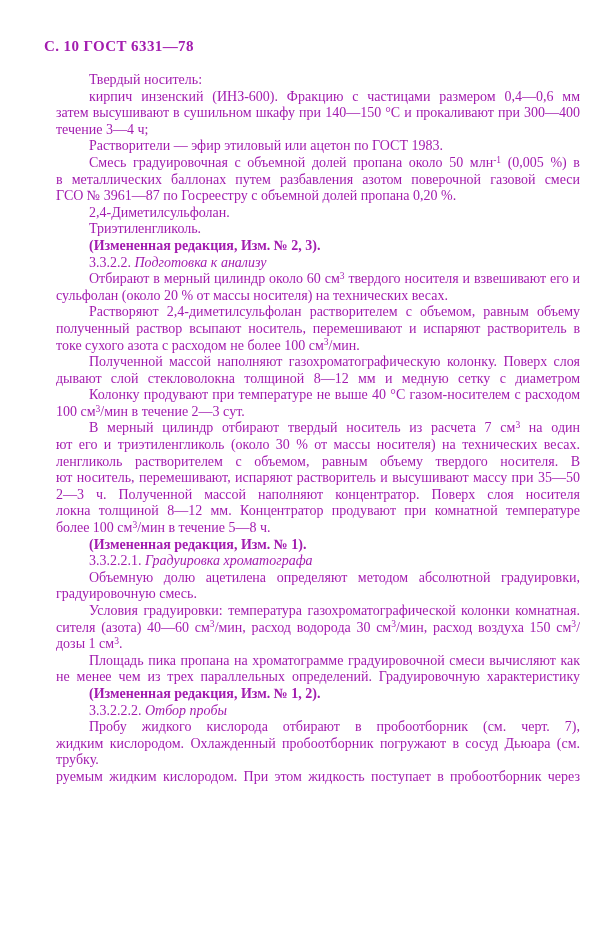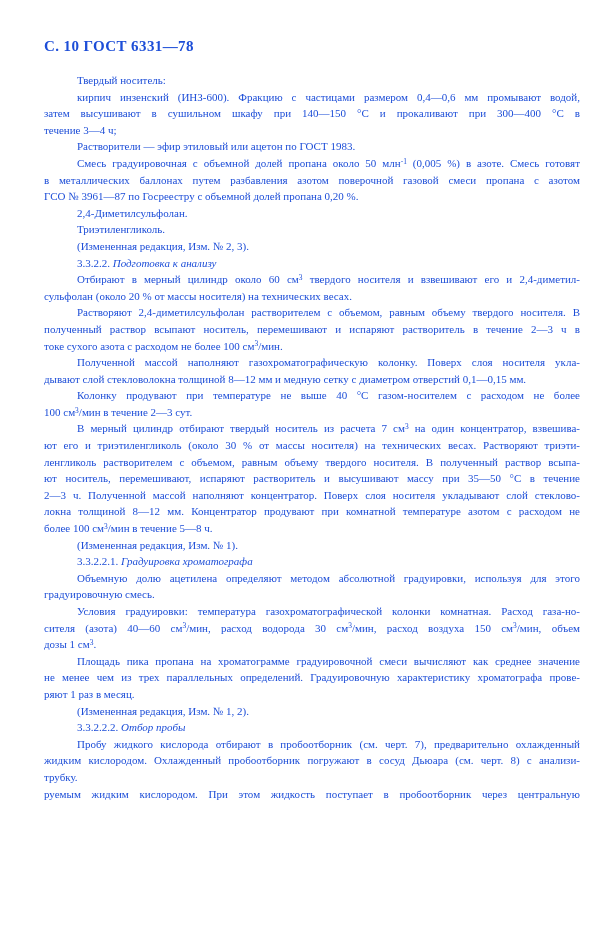--- a/index.html
+++ b/index.html
@@ -1,50 +1,51 @@
 <!DOCTYPE html>
 <html><head>
 <meta charset="utf-8">
 <style>
   html, body { margin: 0; padding: 0; background: #ffffff; }
   .page {
     position: relative;
     width: 610px;
     height: 931px;
     background: #ffffff;
-    color: #1d4ed8;
+    color: #a21caf;
     font-family: "Liberation Serif", "DejaVu Serif", serif;
     overflow: hidden;
   }
   .doc-header {
     position: absolute;
     left: 44px;
     top: 38px;
     font-size: 15px;
     font-weight: 700;
     letter-spacing: 0.4px;
     white-space: nowrap;
   }
   .doc-body {
     position: absolute;
     left: 44px;
     top: 72px;
     width: 536px;
   }
   .line {
-    font-size: 11px;
+    font-size: 14px;
     line-height: 16.6px;
     height: 16.6px;
     overflow: hidden;
     text-align: justify;
     text-align-last: justify;
+    margin-left: 12px;
   }
   .line.first { text-indent: 33px; }
   .line.last  { text-align-last: left; }
-  .line.bold  { font-weight: 400; }
+  .line.bold  { font-weight: 700; }
   .clause-title { font-style: italic; }
   .line sup {
     font-size: 0.68em;
     line-height: 0;
     vertical-align: baseline;
     position: relative;
     top: -0.45em;
   }
 </style>
 </head>
@@ -83,21 +84,20 @@
       <div class="line last">более 100 см<sup>3</sup>/мин в течение 5—8 ч.</div>
       <div class="line first last bold">(Измененная редакция, Изм. № 1).</div>
       <div class="line first last clause"><span class="clause-num">3.3.2.2.1. </span><span class="clause-title">Градуировка хроматографа</span></div>
       <div class="line first">Объемную долю ацетилена определяют методом абсолютной градуировки, используя для этого</div>
       <div class="line last">градуировочную смесь.</div>
       <div class="line first">Условия градуировки: температура газохроматографической колонки комнатная. Расход газа-но-</div>
       <div class="line">сителя (азота) 40—60 см<sup>3</sup>/мин, расход водорода 30 см<sup>3</sup>/мин, расход воздуха 150 см<sup>3</sup>/мин, объем</div>
       <div class="line last">дозы 1 см<sup>3</sup>.</div>
       <div class="line first">Площадь пика пропана на хроматограмме градуировочной смеси вычисляют как среднее значение</div>
       <div class="line">не менее чем из трех параллельных определений. Градуировочную характеристику хроматографа прове-</div>
-      <div class="line last">ряют 1 раз в месяц.</div>
       <div class="line first last bold">(Измененная редакция, Изм. № 1, 2).</div>
       <div class="line first last clause"><span class="clause-num">3.3.2.2.2. </span><span class="clause-title">Отбор пробы</span></div>
       <div class="line first">Пробу жидкого кислорода отбирают в пробоотборник (см. черт. 7), предварительно охлажденный</div>
       <div class="line">жидким кислородом. Охлажденный пробоотборник погружают в сосуд Дьюара (см. черт. 8) с анализи-</div>
       <div class="line last">трубку.</div>
       <div class="line">руемым жидким кислородом. При этом жидкость поступает в пробоотборник через центральную</div>
     </div>
 </div>
 
 </body></html>

